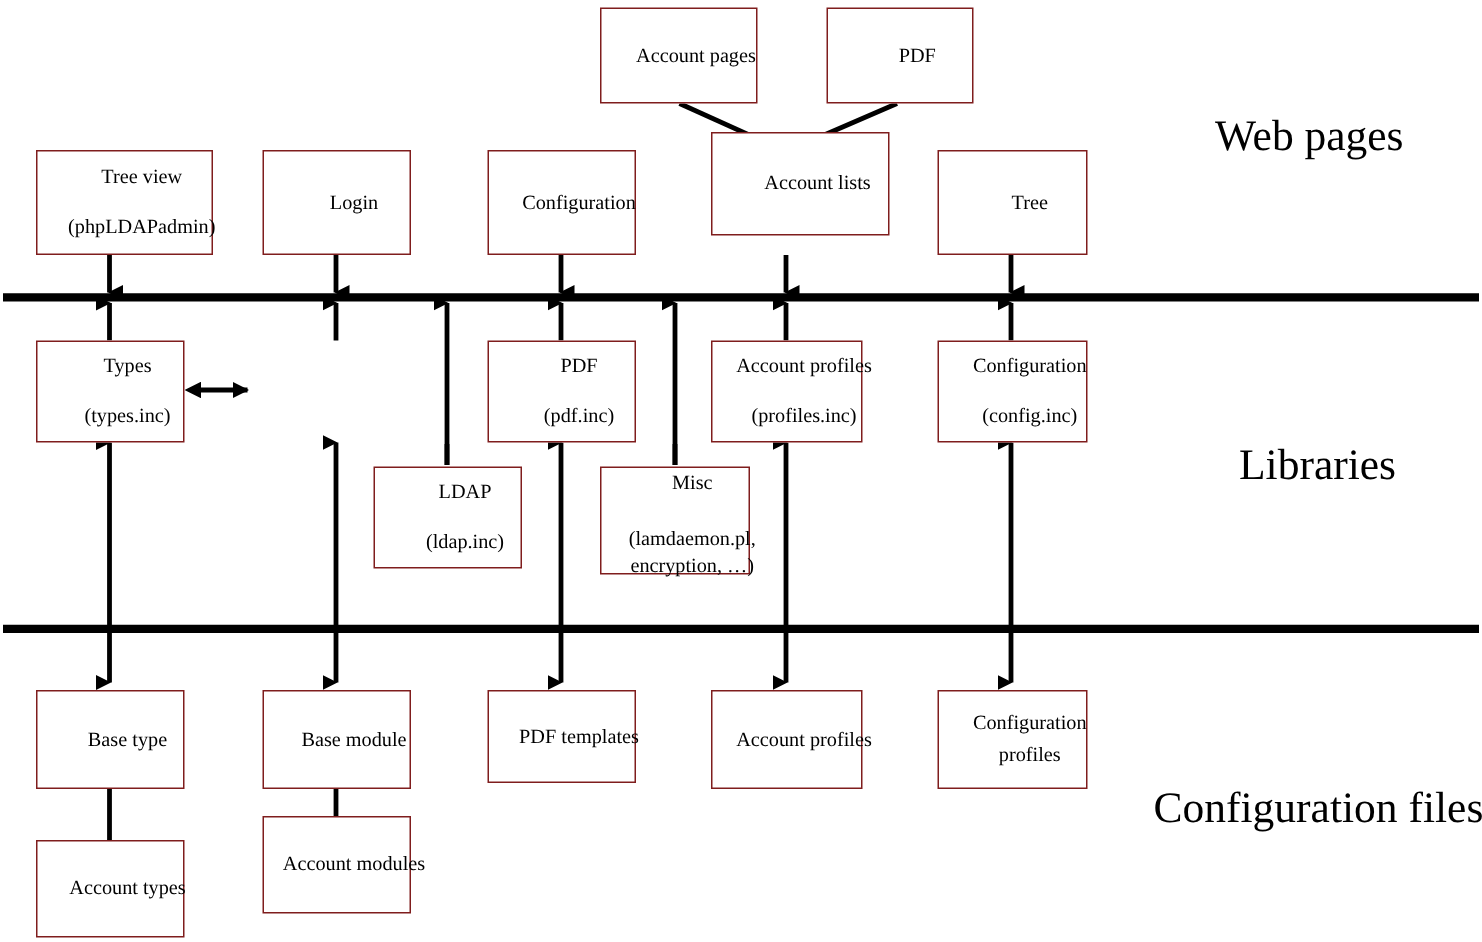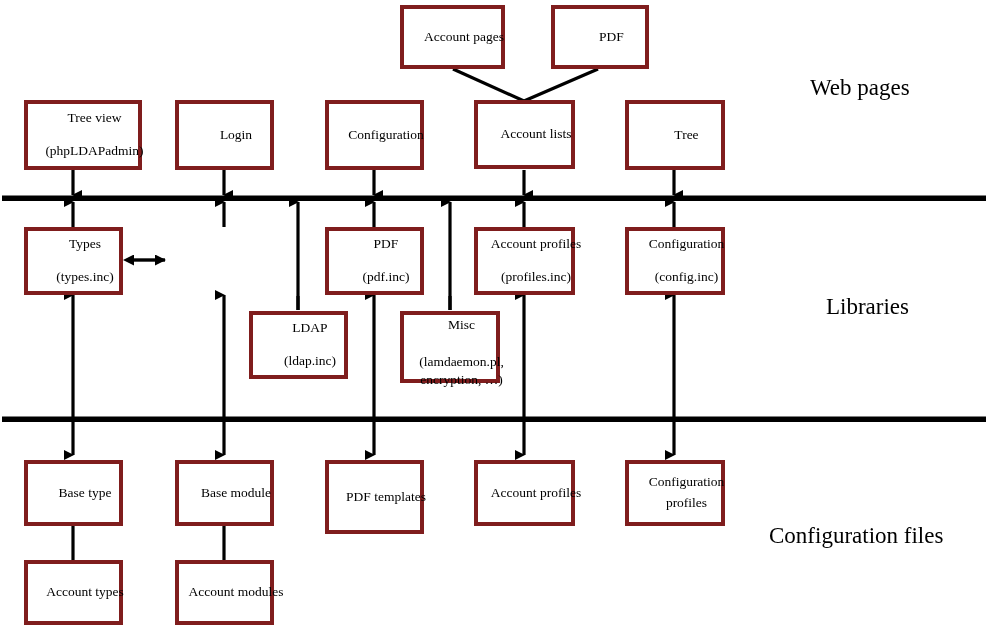--- a/index.html
+++ b/index.html
@@ -21,21 +21,21 @@
   svg#diagram-svg {
     position: absolute;
     left: 0;
     top: 0;
     width: 988px;
     height: 628px;
   }
   .node-box {
     position: absolute;
     box-sizing: border-box;
-    border: 4px solid #7f1d1d;
+    border: 1px solid #7f1d1d;
     background: #ffffff;
     display: flex;
     flex-direction: column;
     align-items: center;
     justify-content: center;
     font-family: "Liberation Serif", "DejaVu Serif", serif;
     font-size: 13.5px;
     color: #000000;
     line-height: 1.25;
     text-align: left;
@@ -52,21 +52,21 @@
   }
   .node-box.two-line-tight .line-sub {
     margin-top: 4px;
   }
   .overflow-text {
     overflow: visible;
   }
   .band-label {
     position: absolute;
     font-family: "Liberation Serif", "DejaVu Serif", serif;
-    font-size: 23px;
+    font-size: 29px;
     color: #000000;
     white-space: nowrap;
     z-index: 3;
   }
 </style>
 </head>
 <body>
 
 <div id="diagram-root">
 
@@ -156,21 +156,21 @@
   </div>
 
   <div class="node-box" style="left:175px; top:100px; width:99px; height:70px;">
     <span class="line-main">Login</span>
   </div>
 
   <div class="node-box" style="left:325px; top:100px; width:99px; height:70px;">
     <span class="line-main">Configuration</span>
   </div>
 
-  <div class="node-box" style="left:474px; top:100px; width:101px; height:69px;">
+  <div class="node-box" style="left:474px; top:88px; width:119px; height:69px;">
     <span class="line-main">Account lists</span>
   </div>
 
   <div class="node-box" style="left:625px; top:100px; width:100px; height:70px;">
     <span class="line-main">Tree</span>
   </div>
 
   <div class="band-label" style="left:810px; top:75px;">Web pages</div>
 
   <div class="node-box" style="left:24px; top:227px; width:99px; height:68px;">
@@ -208,36 +208,36 @@
   <div class="band-label" style="left:826px; top:294px;">Libraries</div>
 
   <div class="node-box" style="left:24px; top:460px; width:99px; height:66px;">
     <span class="line-main">Base type</span>
   </div>
 
   <div class="node-box" style="left:175px; top:460px; width:99px; height:66px;">
     <span class="line-main">Base module</span>
   </div>
 
-  <div class="node-box" style="left:325px; top:460px; width:99px; height:74px;">
+  <div class="node-box" style="left:325px; top:460px; width:99px; height:62px;">
     <span class="line-main">PDF templates</span>
   </div>
 
   <div class="node-box" style="left:474px; top:460px; width:101px; height:66px;">
     <span class="line-main">Account profiles</span>
   </div>
 
   <div class="node-box two-line-tight" style="left:625px; top:460px; width:100px; height:66px;">
     <span class="line-main">Configuration</span>
     <span class="line-sub">profiles</span>
   </div>
 
   <div class="node-box" style="left:24px; top:560px; width:99px; height:65px;">
     <span class="line-main">Account types</span>
   </div>
 
-  <div class="node-box overflow-text" style="left:175px; top:560px; width:99px; height:65px;">
+  <div class="node-box overflow-text" style="left:175px; top:544px; width:99px; height:65px;">
     <span class="line-main">Account modules</span>
   </div>
 
   <div class="band-label" style="left:769px; top:523px;">Configuration files</div>
 
 </div>
 
 </body></html>

